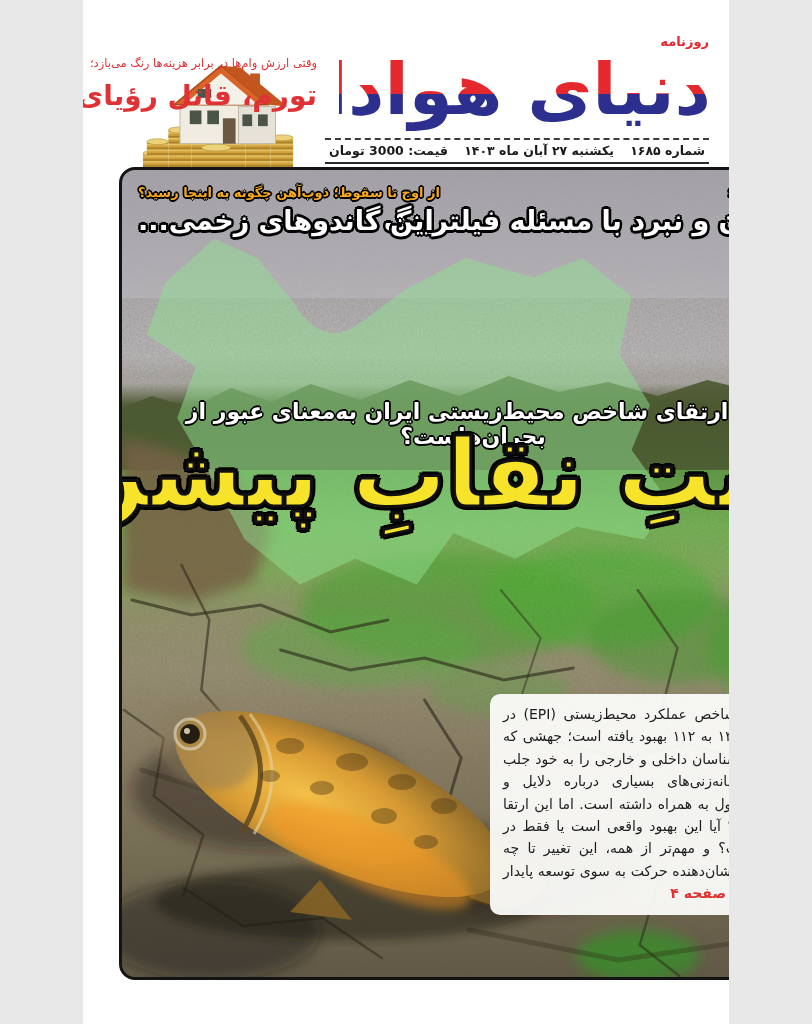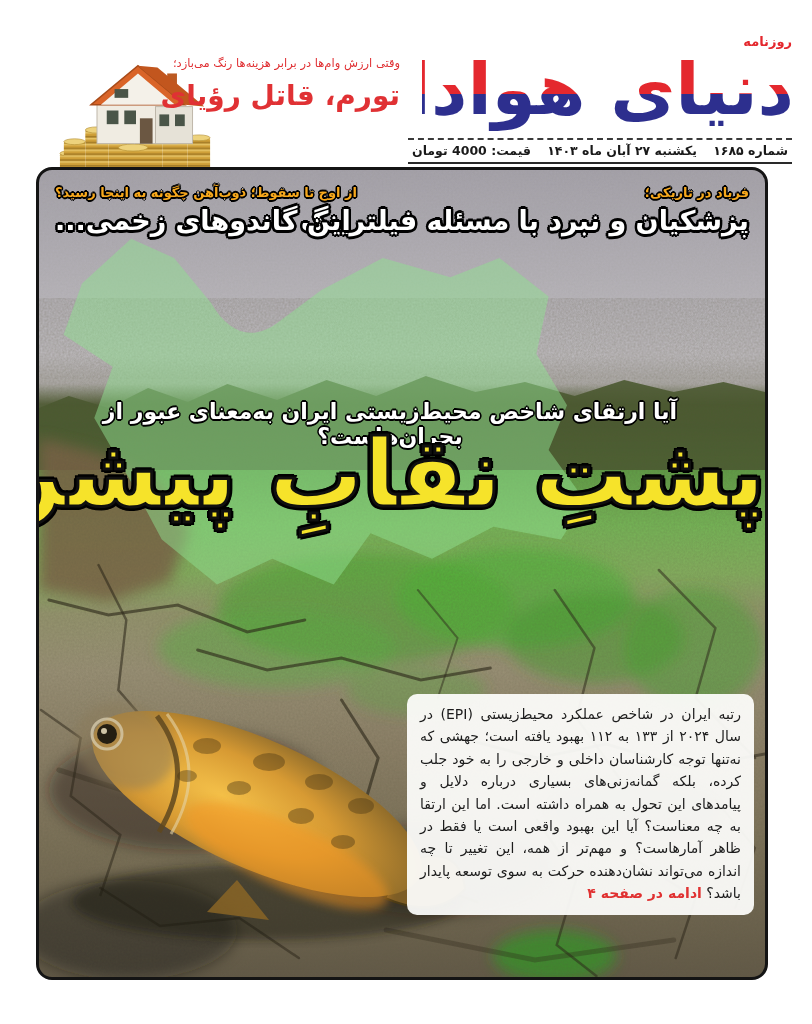--- a/index.html
+++ b/index.html
@@ -1,18 +1,18 @@
 <!DOCTYPE html>
 <html lang="fa" dir="rtl"><head>
 <meta charset="utf-8">
 <style>
   * { margin:0; padding:0; box-sizing:border-box; }
   body { background:#e8e8e8; font-family:"DejaVu Sans", sans-serif; }
   .page {
-    position:relative; width:812px; height:1024px; margin:0 auto;
+    position:relative; width:646px; height:1024px; margin:0 auto;
     background:#ffffff; overflow:hidden; direction:rtl;
   }
 
   
   .brand-kicker {
     position:absolute; top:34px; right:20px;
     color:#e4282e; font-size:13px; font-weight:bold;
   }
   .brand-logo {
     position:absolute; top:46px; right:18px; width:372px; height:92px;
@@ -85,21 +85,21 @@
 <body>
 
 <div class="page">
 
   <header>
     <div class="brand-kicker">روزنامه</div>
     <div class="brand-logo">دنیای هوادار</div>
     <div class="info-bar">
       <span>شماره ۱۶۸۵</span>
       <span>یکشنبه ۲۷ آبان ماه ۱۴۰۳</span>
-      <span>قیمت: 4000 تومان</span>
+      <span>قیمت: 3000 تومان</span>
     </div>
 
     <svg class="promo-art" viewBox="0 0 160 125">
       <defs>
         <pattern id="coinp" width="8" height="6" patternUnits="userSpaceOnUse">
           <rect width="8" height="6" fill="#cf9f38"></rect>
           <rect width="8" height="1.6" fill="#e7c568"></rect>
           <rect y="4.2" width="8" height="1.3" fill="#9a7322"></rect>
         </pattern>
       </defs>

